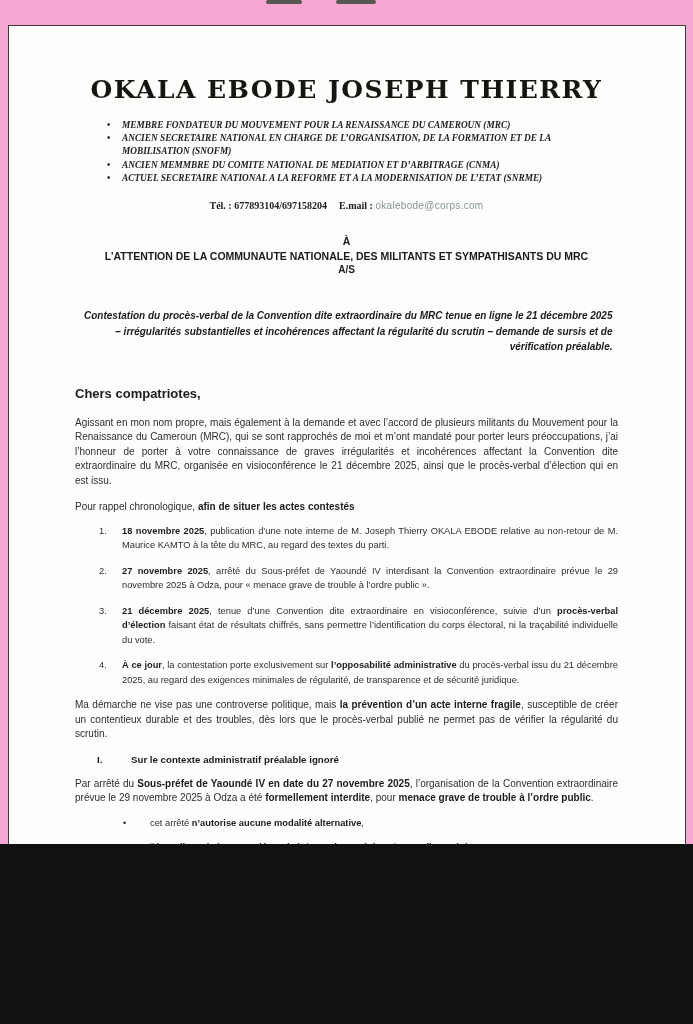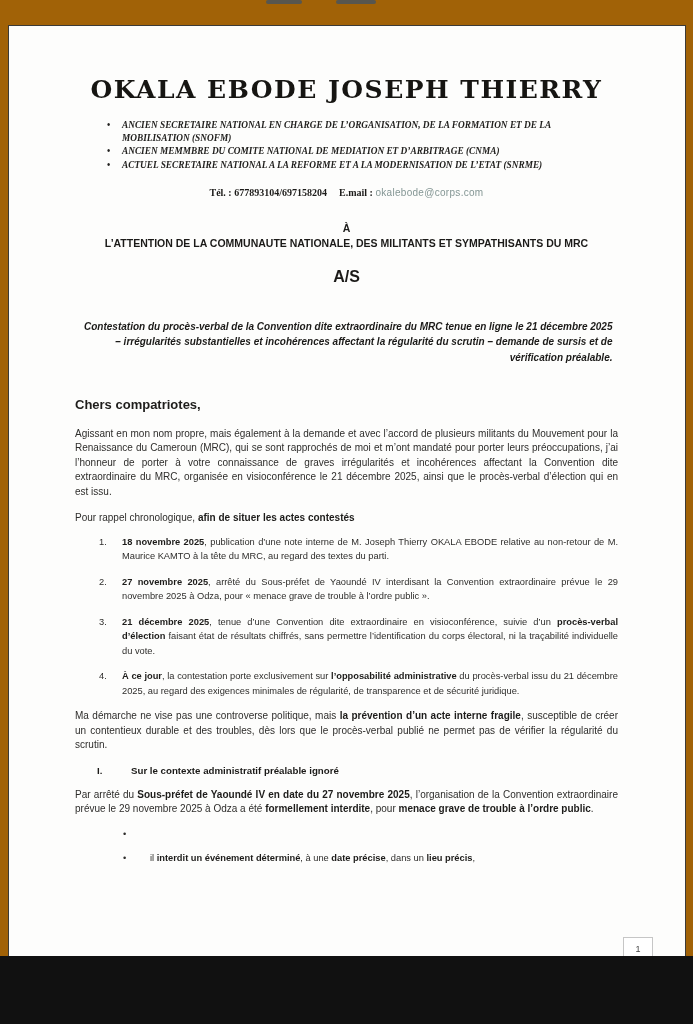--- a/index.html
+++ b/index.html
@@ -1,16 +1,16 @@
 <!DOCTYPE html>
 <html><head>
 <meta charset="utf-8">
 <style>
   html,body{margin:0;padding:0;background:#111;}
-  .stage{position:relative;width:693px;height:956px;background:#a16207;overflow:hidden;
+  .stage{position:relative;width:693px;height:844px;background:#f9a8d4;overflow:hidden;
          font-family:"Liberation Sans",sans-serif;color:#2e2d2b;}
   .cam-mark{position:absolute;top:0;height:4px;background:#57564f;border-radius:2px;}
   .cam-mark.m1{left:266px;width:36px;}
   .cam-mark.m2{left:336px;width:40px;}
 
   .page{position:absolute;left:8px;width:678px;background:#fdfdfc;border:1px solid #3b3a37;box-sizing:border-box;}
   .page1{top:25px;height:963px;padding:49px 67px 0 66px;}
   .page2{top:1001px;height:40px;}
 
   .author-name{font-family:"DejaVu Serif",serif;font-weight:bold;font-size:25px;letter-spacing:1.5px;
@@ -23,21 +23,21 @@
   .roles li::before{content:"•";position:absolute;left:2px;font-style:normal;}
 
   .contact{margin-top:15px;text-align:center;font-family:"Liberation Serif",serif;
            font-weight:bold;font-size:10px;color:#1c1b19;}
   .contact .tel{margin-right:12px;}
   .email-link{color:#849694;font-family:"Liberation Sans",sans-serif;font-weight:normal;
               letter-spacing:.3px;text-decoration:none;}
 
   .addressee{margin-top:23px;text-align:center;font-weight:bold;font-size:10.5px;
              line-height:15px;color:#1b1a18;}
-  .ref{margin-top:17px;text-align:center;font-weight:bold;font-size:16px;color:#1b1a18;}
+  .ref{text-align:center;font-weight:bold;font-size:10px;color:#1b1a18;}
 
   .subject{margin:33px auto 0;max-width:532px;text-align:right;font-weight:bold;
            font-size:10px;line-height:15.6px;color:#1b1a18;font-style:italic;}
 
   .salutation{margin-top:31px;font-weight:bold;font-size:13px;color:#1e1d1b;}
 
   .para{margin-top:15px;text-align:justify;font-size:10px;line-height:14.5px;}
   .para.tight{margin-top:12px;}
   .para b{color:#1d1c1a;}
 
@@ -68,20 +68,21 @@
 
 <div class="stage">
   <div class="cam-mark m1"></div>
   <div class="cam-mark m2"></div>
 
   <div class="page page1">
 
     <div class="author-name">OKALA EBODE JOSEPH THIERRY</div>
 
     <ul class="roles">
+      <li>MEMBRE FONDATEUR DU MOUVEMENT POUR LA RENAISSANCE DU CAMEROUN (MRC)</li>
       <li>ANCIEN SECRETAIRE NATIONAL EN CHARGE DE L’ORGANISATION, DE LA FORMATION ET DE LA MOBILISATION (SNOFM)</li>
       <li>ANCIEN MEMMBRE DU COMITE NATIONAL DE MEDIATION ET D’ARBITRAGE (CNMA)</li>
       <li>ACTUEL SECRETAIRE NATIONAL A LA REFORME ET A LA MODERNISATION DE L’ETAT (SNRME)</li>
     </ul>
 
     <div class="contact">
       <span class="tel"><span>Tél. :</span> <span>677893104/697158204</span></span><span>E.mail :</span> <a href="#" class="email-link">okalebode@corps.com</a>
     </div>
 
     <div class="addressee">
@@ -124,20 +125,21 @@
       <span class="snum">I.</span>
       <span>Sur le contexte administratif préalable ignoré</span>
     </div>
 
     <div class="para tight"><span>Par arrêté du </span><b>Sous-préfet de Yaoundé IV en date du 27 novembre 2025</b><span>, l’organisation de la Convention extraordinaire prévue le 29 novembre 2025 à Odza a été </span><b>formellement interdite</b><span>, pour </span><b>menace grave de trouble à l’ordre public</b><span>.</span></div>
 
 
     <ul class="points">
       <li>
         <span class="dot">•</span>
+        <span class="txt"><span>cet arrêté </span><b>n’autorise aucune modalité alternative</b><span>,</span></span>
       </li>
       <li>
         <span class="dot">•</span>
         <span class="txt"><span>il </span><b>interdit un événement déterminé</b><span>, à une </span><b>date précise</b><span>, dans un </span><b>lieu précis</b><span>,</span></span>
       </li>
     </ul>
 
     <div class="page-badge">
       <span>1</span>
     </div>

